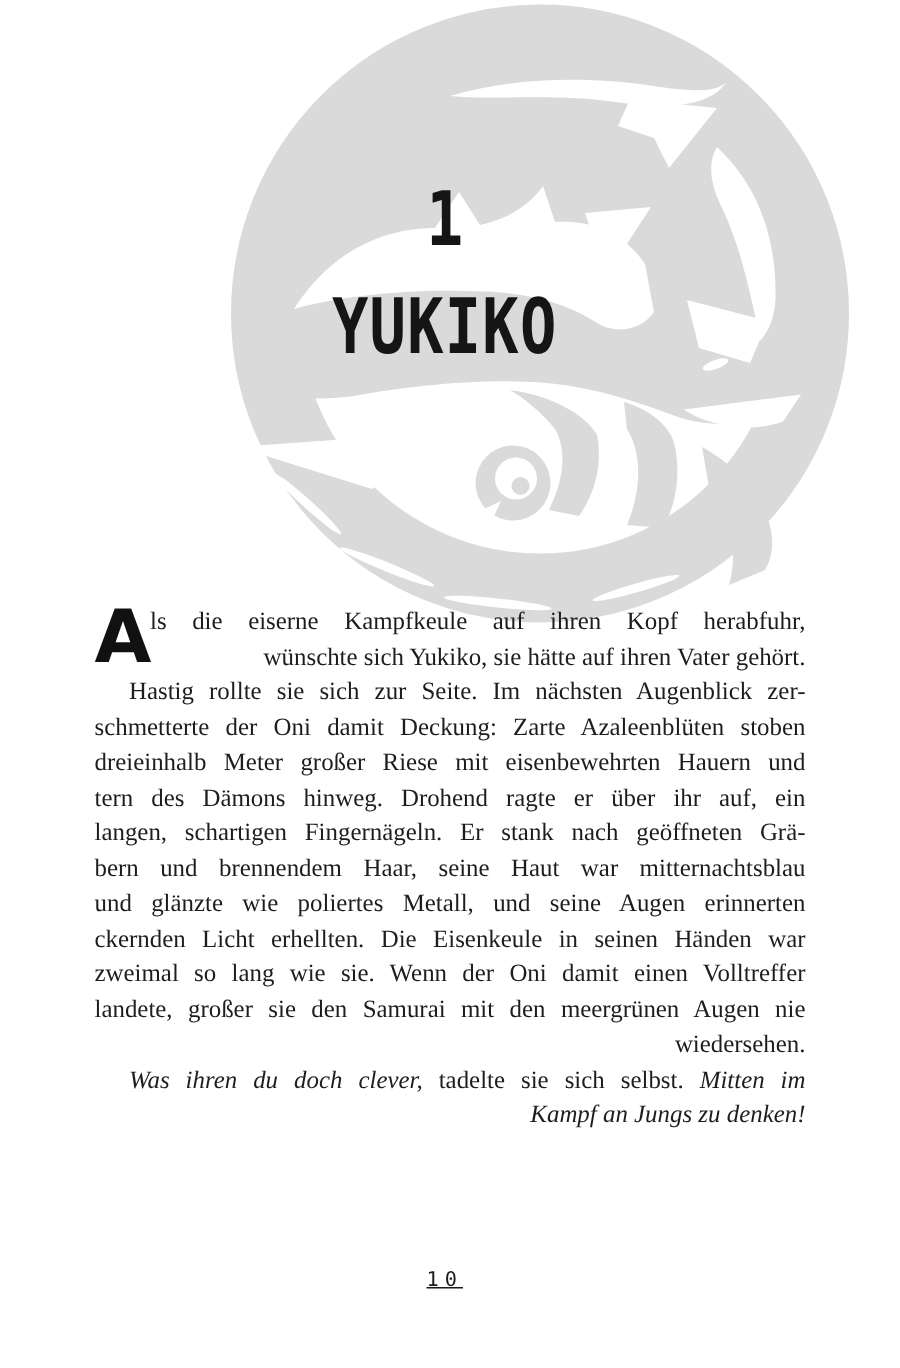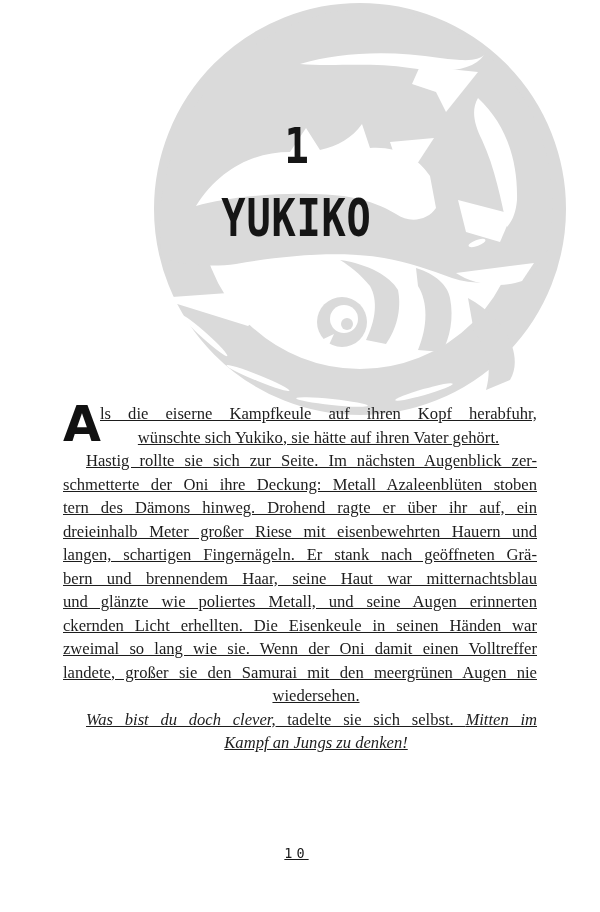--- a/index.html
+++ b/index.html
@@ -29,24 +29,24 @@
     transform:scaleX(0.79);transform-origin:50% 50%;
   }
   
   .body-text{
     position:absolute;left:63px;top:402px;width:474px;
     font-size:16.6px;line-height:23.5px;
   }
   .para{margin:0;}
   .line{
     display:block;height:23.5px;line-height:23.5px;
-    text-align:justify;white-space:normal;text-decoration:underline;
+    text-align:justify;white-space:normal;
   }
   .line::after{content:"";display:inline-block;width:100%;height:0;}
-  .line.last{text-align:center;margin-left:32px;}
+  .line.last{text-align:right;margin-left:32px;}
   .line.last::after{display:none;}
   .line.indent{text-indent:23px;}
   .it{font-style:italic;}
   .dropcap{
     float:left;
     font-family:"DejaVu Sans", sans-serif;
     font-weight:bold;
     font-size:49px;line-height:42px;
     height:45px;width:31px;
     margin:2px 6px 0 0;
@@ -147,30 +147,30 @@
 <div class="chapter-title">YUKIKO</div>
 
 <div class="body-text">
     <div class="para">
       <span class="dropcap">A</span>
       <div class="line"><span>ls die eiserne Kampfkeule auf ihren Kopf herabfuhr,</span></div>
       <div class="line last"><span>wünschte sich Yukiko, sie hätte auf ihren Vater gehört.</span></div>
     </div>
     <div class="para">
       <div class="line indent"><span>Hastig rollte sie sich zur Seite. Im nächsten Augenblick zer-</span></div>
-      <div class="line"><span>schmetterte der Oni ihre Deckung: Metall Azaleenblüten stoben</span></div>
+      <div class="line"><span>schmetterte der Oni damit Deckung: Zarte Azaleenblüten stoben</span></div>
+      <div class="line"><span>dreieinhalb Meter großer Riese mit eisenbewehrten Hauern und</span></div>
       <div class="line"><span>tern des Dämons hinweg. Drohend ragte er über ihr auf, ein</span></div>
-      <div class="line"><span>dreieinhalb Meter großer Riese mit eisenbewehrten Hauern und</span></div>
       <div class="line"><span>langen, schartigen Fingernägeln. Er stank nach geöffneten Grä-</span></div>
       <div class="line"><span>bern und brennendem Haar, seine Haut war mitternachtsblau</span></div>
       <div class="line"><span>und glänzte wie poliertes Metall, und seine Augen erinnerten</span></div>
       <div class="line"><span>ckernden Licht erhellten. Die Eisenkeule in seinen Händen war</span></div>
       <div class="line"><span>zweimal so lang wie sie. Wenn der Oni damit einen Volltreffer</span></div>
       <div class="line"><span>landete, großer sie den Samurai mit den meergrünen Augen nie</span></div>
       <div class="line last"><span>wiedersehen.</span></div>
     </div>
     <div class="para">
-      <div class="line indent"><span class="it">Was bist du doch clever,</span><span> tadelte sie sich selbst. </span><span class="it">Mitten im</span></div>
+      <div class="line indent"><span class="it">Was ihren du doch clever,</span><span> tadelte sie sich selbst. </span><span class="it">Mitten im</span></div>
       <div class="line last"><span class="it">Kampf an Jungs zu denken!</span></div>
     </div>
   </div>
 
 <div class="page-number">10</div>
 
 </body></html>

